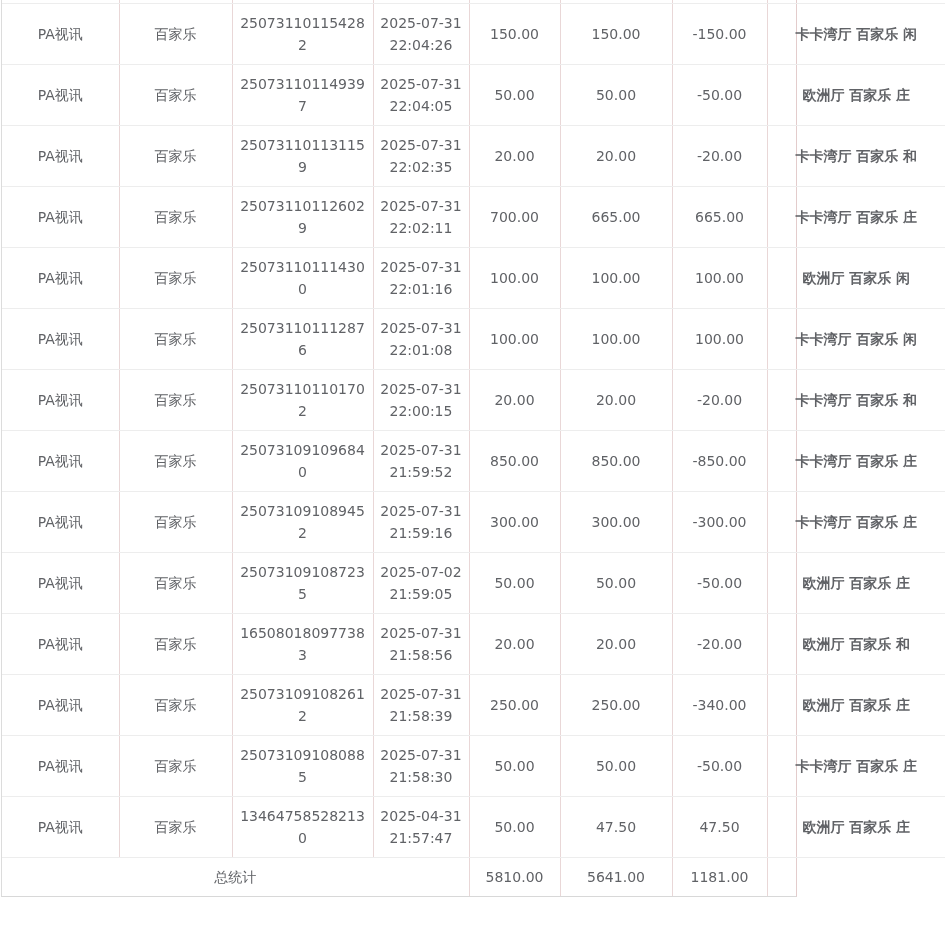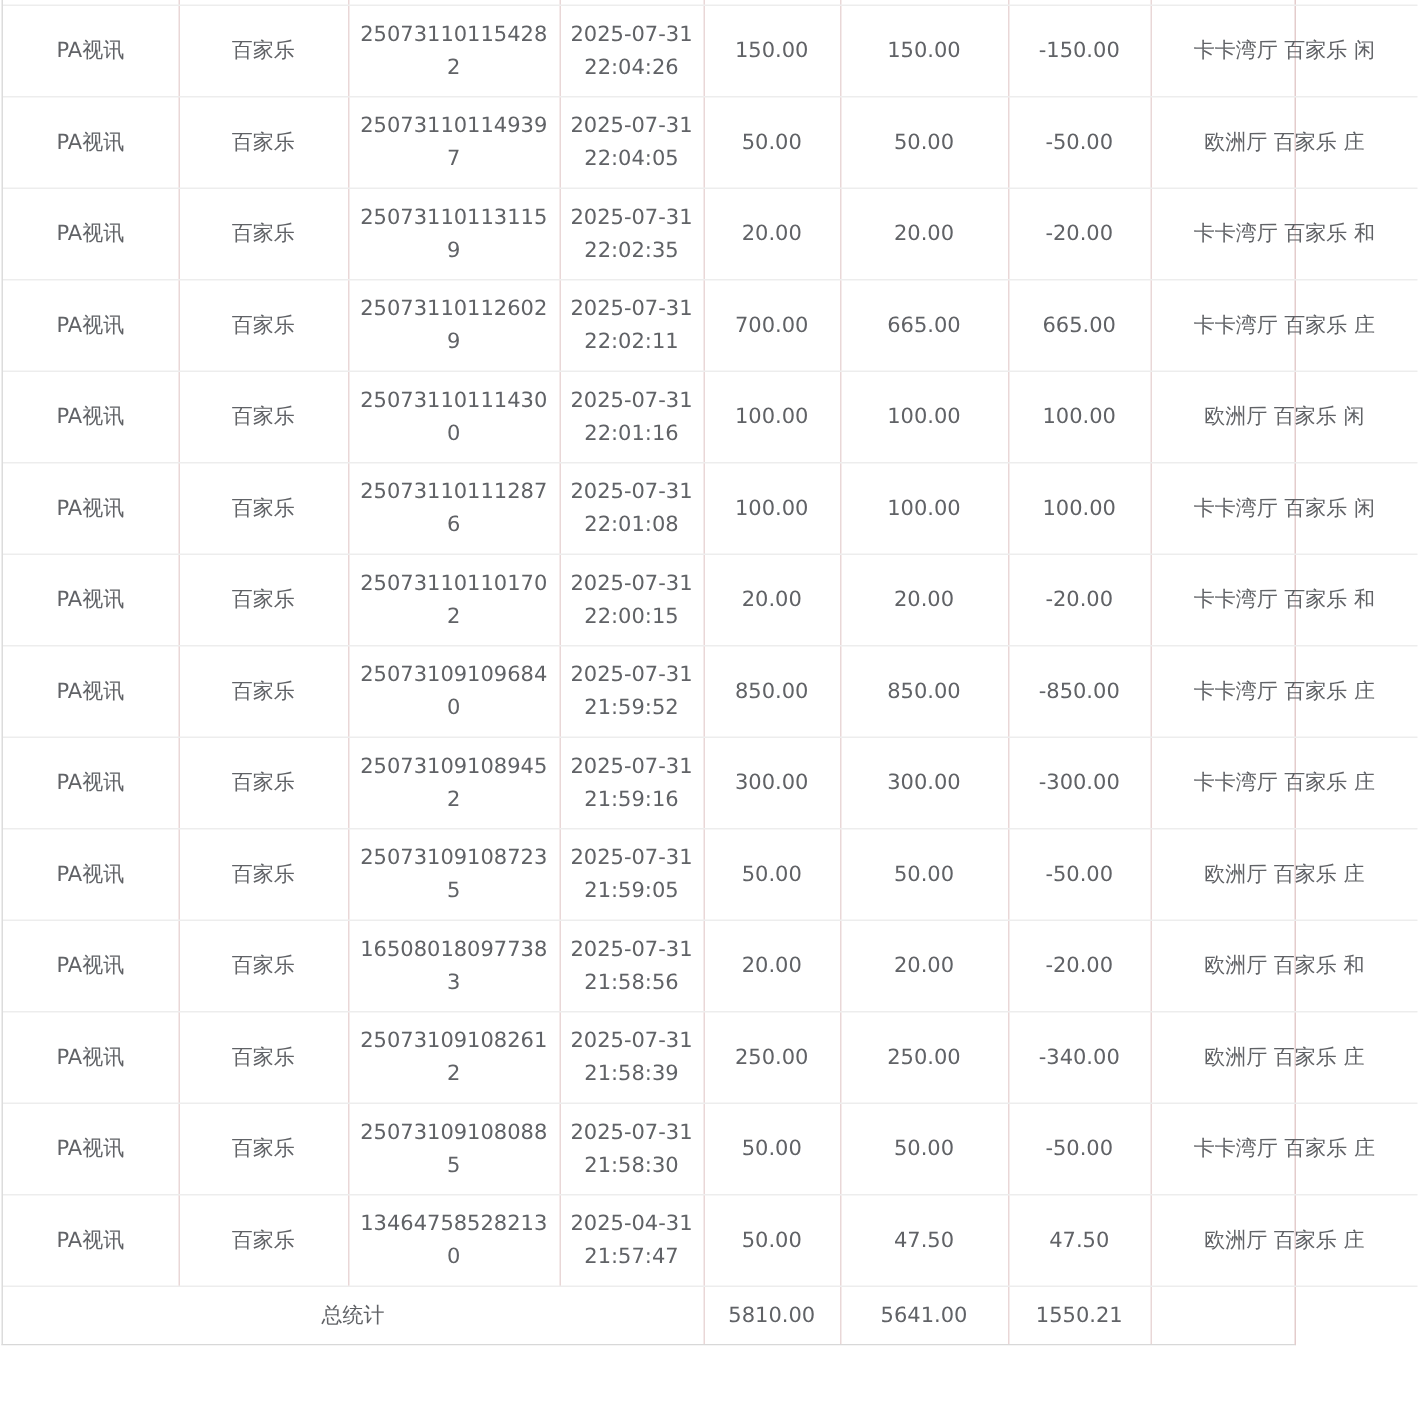--- a/index.html
+++ b/index.html
@@ -1,21 +1,21 @@
 <!DOCTYPE html>
 <html><head>
 <meta charset="utf-8">
 <style>
   * { box-sizing: border-box; margin: 0; padding: 0; }
   html, body {
     background: #ffffff;
     font-family: "DejaVu Sans", "Liberation Sans", sans-serif;
   }
   .table-wrap {
-    width: 863px;
+    width: 796px;
     margin-left: 1px;
     border-left: 1px solid #dcdcdc;
     border-right: 1px solid #e3cccc;
     border-bottom: 1px solid #d8d8d8;
     background: #ffffff;
   }
   table.records {
     width: 100%;
     table-layout: fixed;
     border-collapse: collapse;
@@ -25,21 +25,21 @@
   td {
     border-right: 1px solid #e9d7d7;
     border-bottom: 1px solid #ededed;
     text-align: center;
     vertical-align: middle;
     padding: 2px 5px;
     line-height: 22px;
     word-break: break-all;
     overflow: hidden;
   }
-  td:last-child { border-right: none; }
+  td:last-child { border-right: none; font-weight: bold; }
   tr.sliver-row td { height: 3px; padding: 0; line-height: 0; }
   tr.data-row td { height: 61px; }
   tr.summary-row td { height: 39px; }
   tr.summary-row:last-child td { border-bottom: none; }
   .num-cell { letter-spacing: 0; }
 </style>
 </head>
 <body>
 
 <div class="table-wrap">
@@ -152,21 +152,21 @@
     <td class="num-cell">2025-07-31 21:59:16</td>
     <td class="num-cell">300.00</td>
     <td class="num-cell">300.00</td>
     <td class="num-cell">-300.00</td>
     <td>卡卡湾厅 百家乐 庄</td>
   </tr>
         <tr class="data-row">
     <td>PA视讯</td>
     <td>百家乐</td>
     <td class="num-cell">250731091087235</td>
-    <td class="num-cell">2025-07-31 21:59:05</td>
+    <td class="num-cell">2025-07-02 21:59:05</td>
     <td class="num-cell">50.00</td>
     <td class="num-cell">50.00</td>
     <td class="num-cell">-50.00</td>
     <td>欧洲厅 百家乐 庄</td>
   </tr>
         <tr class="data-row">
     <td>PA视讯</td>
     <td>百家乐</td>
     <td class="num-cell">165080180977383</td>
     <td class="num-cell">2025-07-31 21:58:56</td>
@@ -202,18 +202,18 @@
     <td class="num-cell">2025-04-31 21:57:47</td>
     <td class="num-cell">50.00</td>
     <td class="num-cell">47.50</td>
     <td class="num-cell">47.50</td>
     <td>欧洲厅 百家乐 庄</td>
   </tr>
         <tr class="summary-row">
     <td colspan="4">总统计</td>
     <td class="num-cell">5810.00</td>
     <td class="num-cell">5641.00</td>
-    <td class="num-cell">1550.21</td>
+    <td class="num-cell">1181.00</td>
     <td></td>
   </tr>
       </tbody>
   </table>
 </div>
 
 </body></html>

